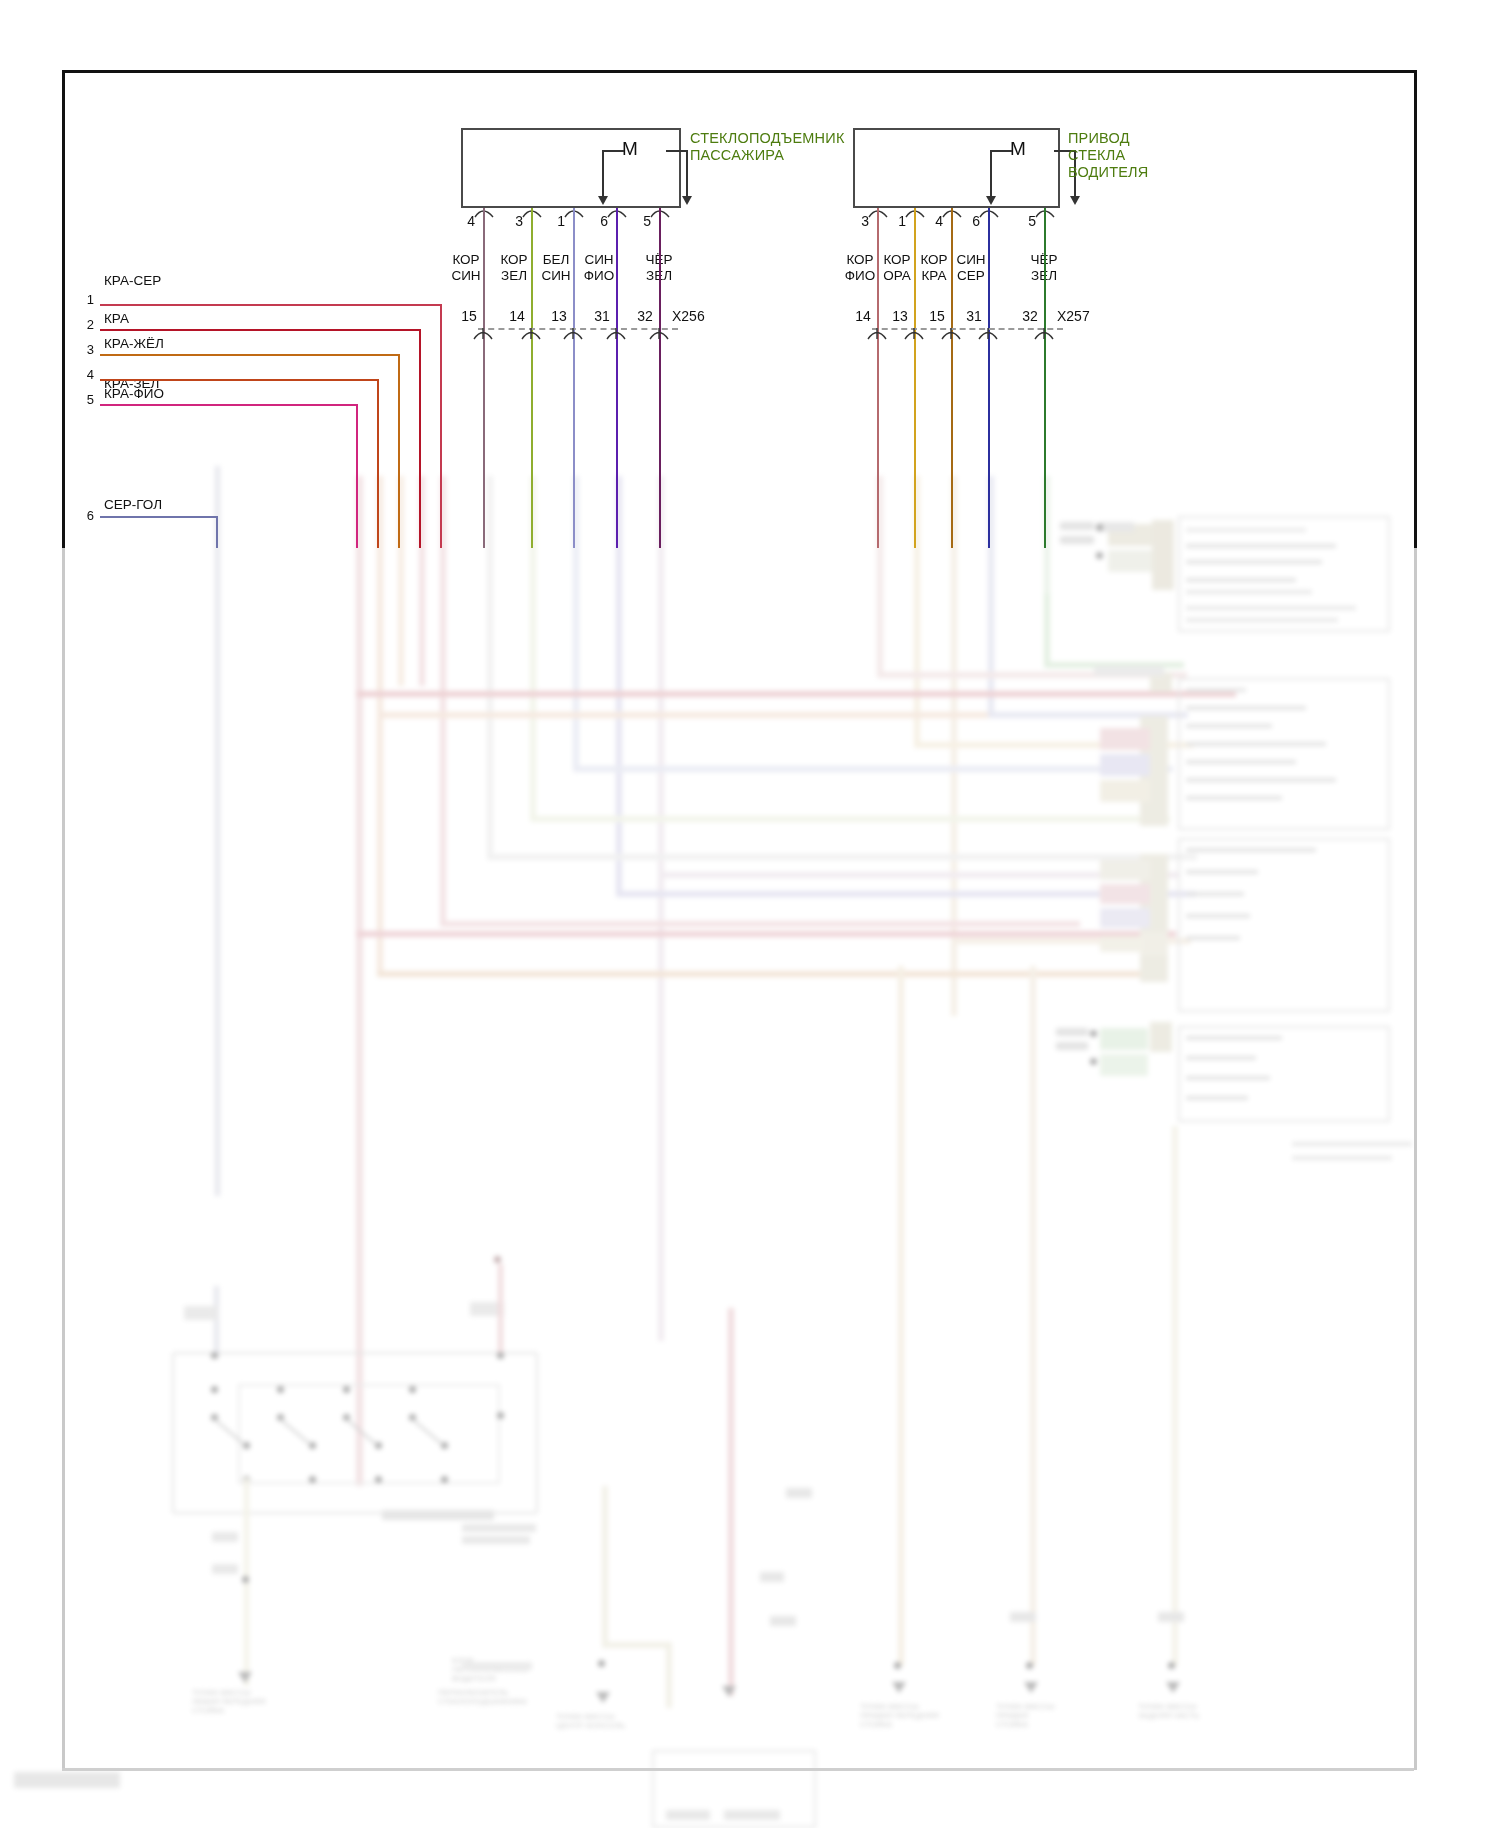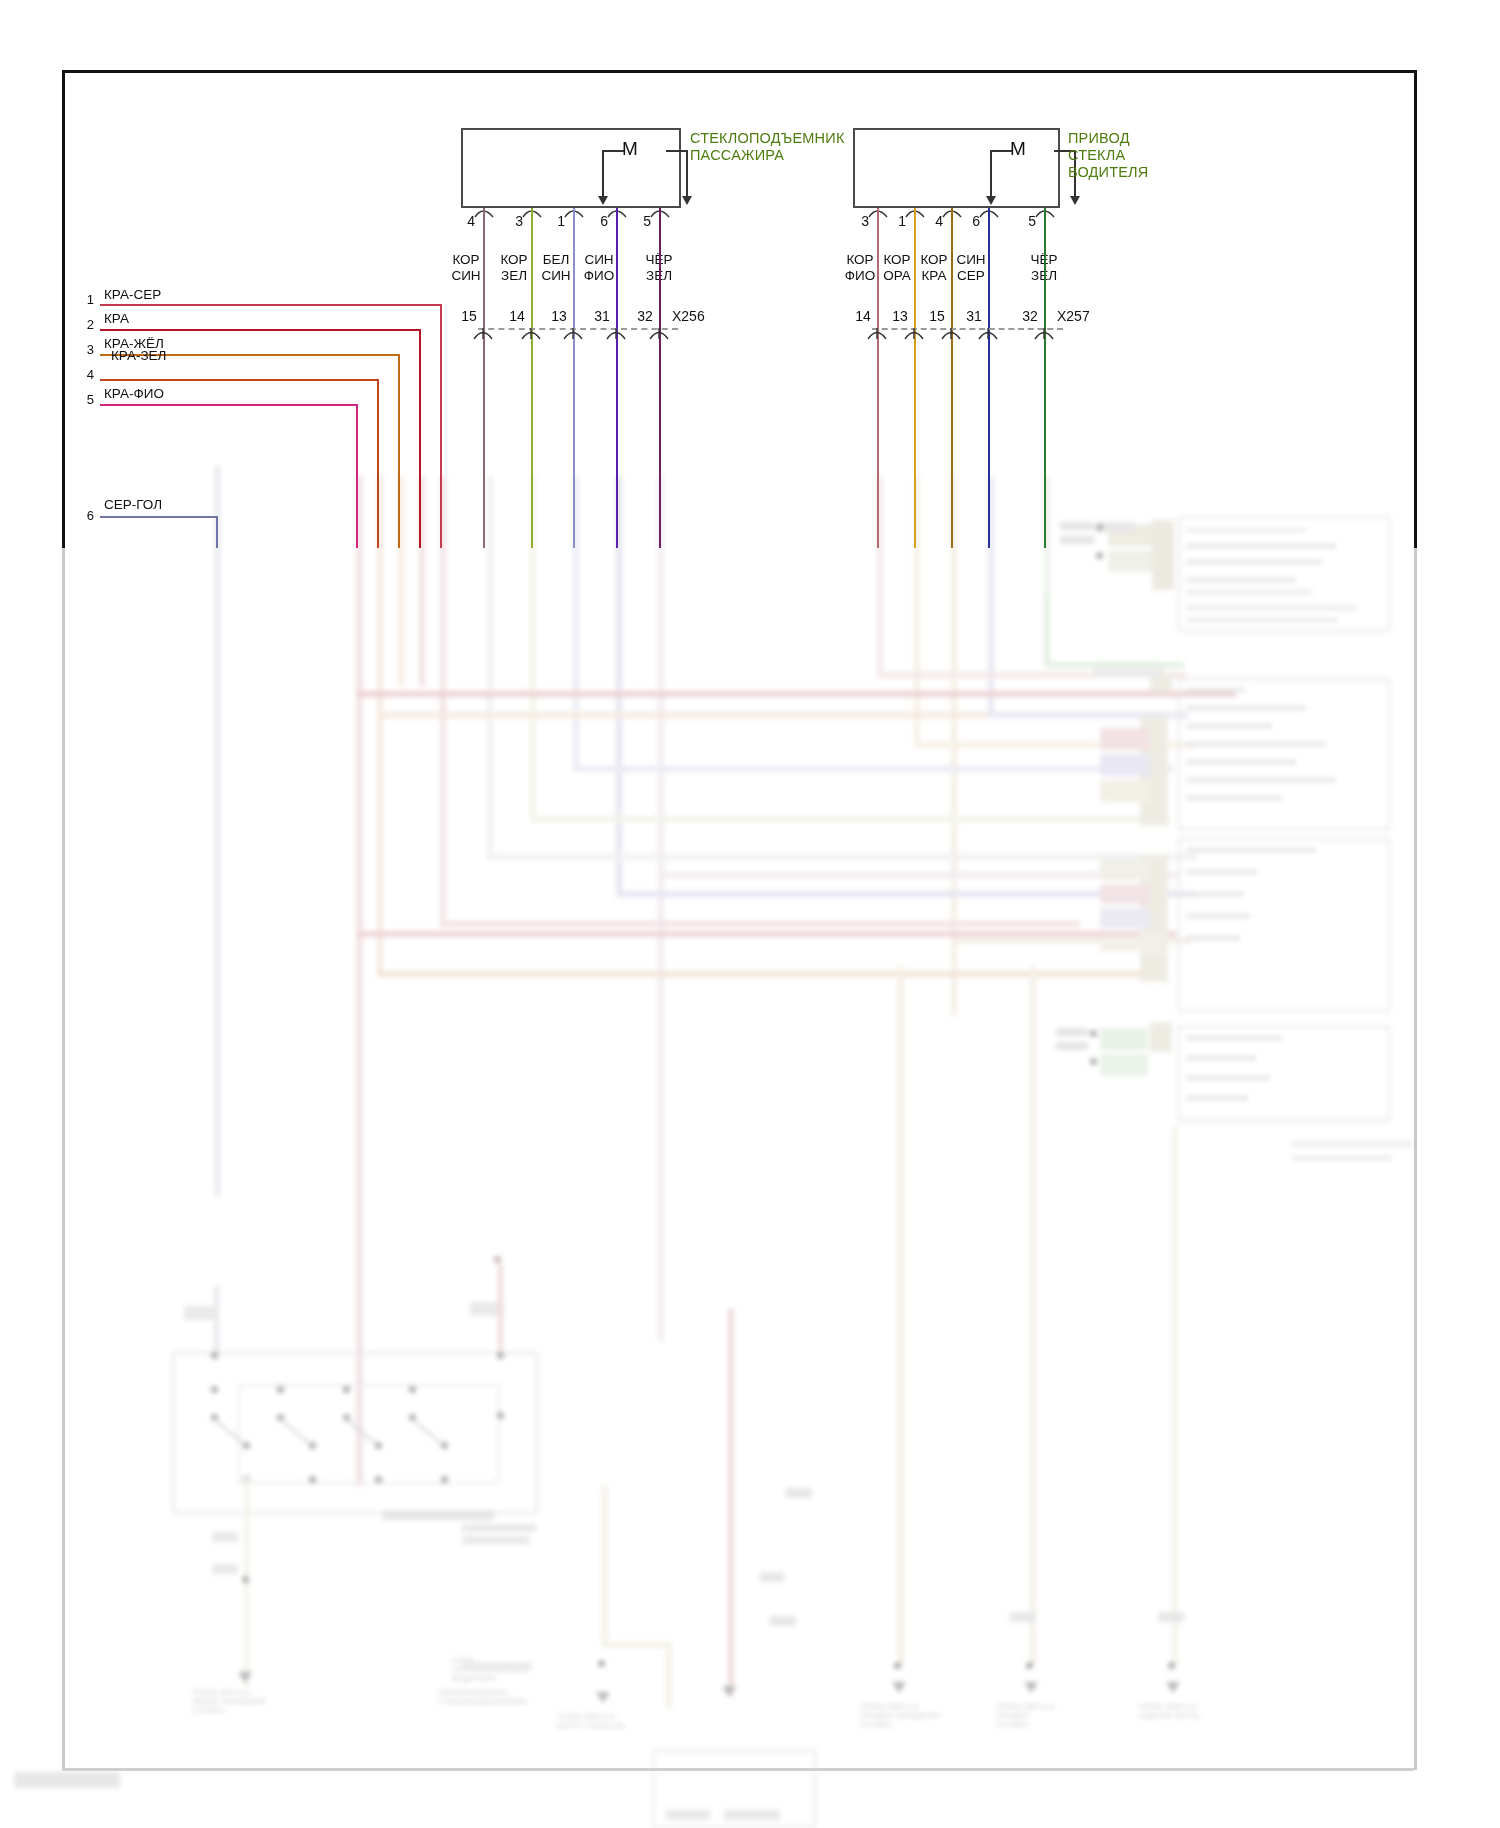--- a/index.html
+++ b/index.html
@@ -429,36 +429,36 @@
       <path d="M1 13 Q10 0 19 13 M10 2 L10 13" fill="none" stroke="#333" stroke-width="1.4"></path>
     </svg>
   <svg class="conn-arrow" style="left:978px;top:326px;width:20px;height:14px;" viewBox="0 0 20 14">
       <path d="M1 13 Q10 0 19 13 M10 2 L10 13" fill="none" stroke="#333" stroke-width="1.4"></path>
     </svg>
   <svg class="conn-arrow" style="left:1034px;top:326px;width:20px;height:14px;" viewBox="0 0 20 14">
       <path d="M1 13 Q10 0 19 13 M10 2 L10 13" fill="none" stroke="#333" stroke-width="1.4"></path>
     </svg>
 
   <div class="lh-num" style="left:78px;top:292px;">1</div>
-  <div class="lh-txt" style="left:104px;top:287px;">КРА-СЕР</div>
+  <div class="lh-txt" style="left:104px;top:273px;">КРА-СЕР</div>
   <div class="w wh" style="left:100px;top:304px;width:342px;background:#c43a50;"></div>
   <div class="w wv" style="left:440px;top:304px;height:244px;background:#c43a50;"></div>
 
   <div class="lh-num" style="left:78px;top:317px;">2</div>
   <div class="lh-txt" style="left:104px;top:311px;">КРА</div>
   <div class="w wh" style="left:100px;top:329px;width:321px;background:#b51428;"></div>
   <div class="w wv" style="left:419px;top:329px;height:219px;background:#b51428;"></div>
 
   <div class="lh-num" style="left:78px;top:342px;">3</div>
   <div class="lh-txt" style="left:104px;top:336px;">КРА-ЖЁЛ</div>
   <div class="w wh" style="left:100px;top:354px;width:300px;background:#c06a14;"></div>
   <div class="w wv" style="left:398px;top:354px;height:194px;background:#c06a14;"></div>
 
   <div class="lh-num" style="left:78px;top:367px;">4</div>
-  <div class="lh-txt" style="left:104px;top:348px;margin-left:7px;">КРА-ЗЕЛ</div>
+  <div class="lh-txt" style="left:104px;top:376px;">КРА-ЗЕЛ</div>
   <div class="w wh" style="left:100px;top:379px;width:279px;background:#c0451a;"></div>
   <div class="w wv" style="left:377px;top:379px;height:169px;background:#c0451a;"></div>
 
   <div class="lh-num" style="left:78px;top:392px;">5</div>
   <div class="lh-txt" style="left:104px;top:386px;">КРА-ФИО</div>
   <div class="w wh" style="left:100px;top:404px;width:258px;background:#d1257e;"></div>
   <div class="w wv" style="left:356px;top:404px;height:144px;background:#d1257e;"></div>
 
   <div class="lh-num" style="left:78px;top:508px;">6</div>
   <div class="lh-txt" style="left:104px;top:497px;">СЕР-ГОЛ</div>

